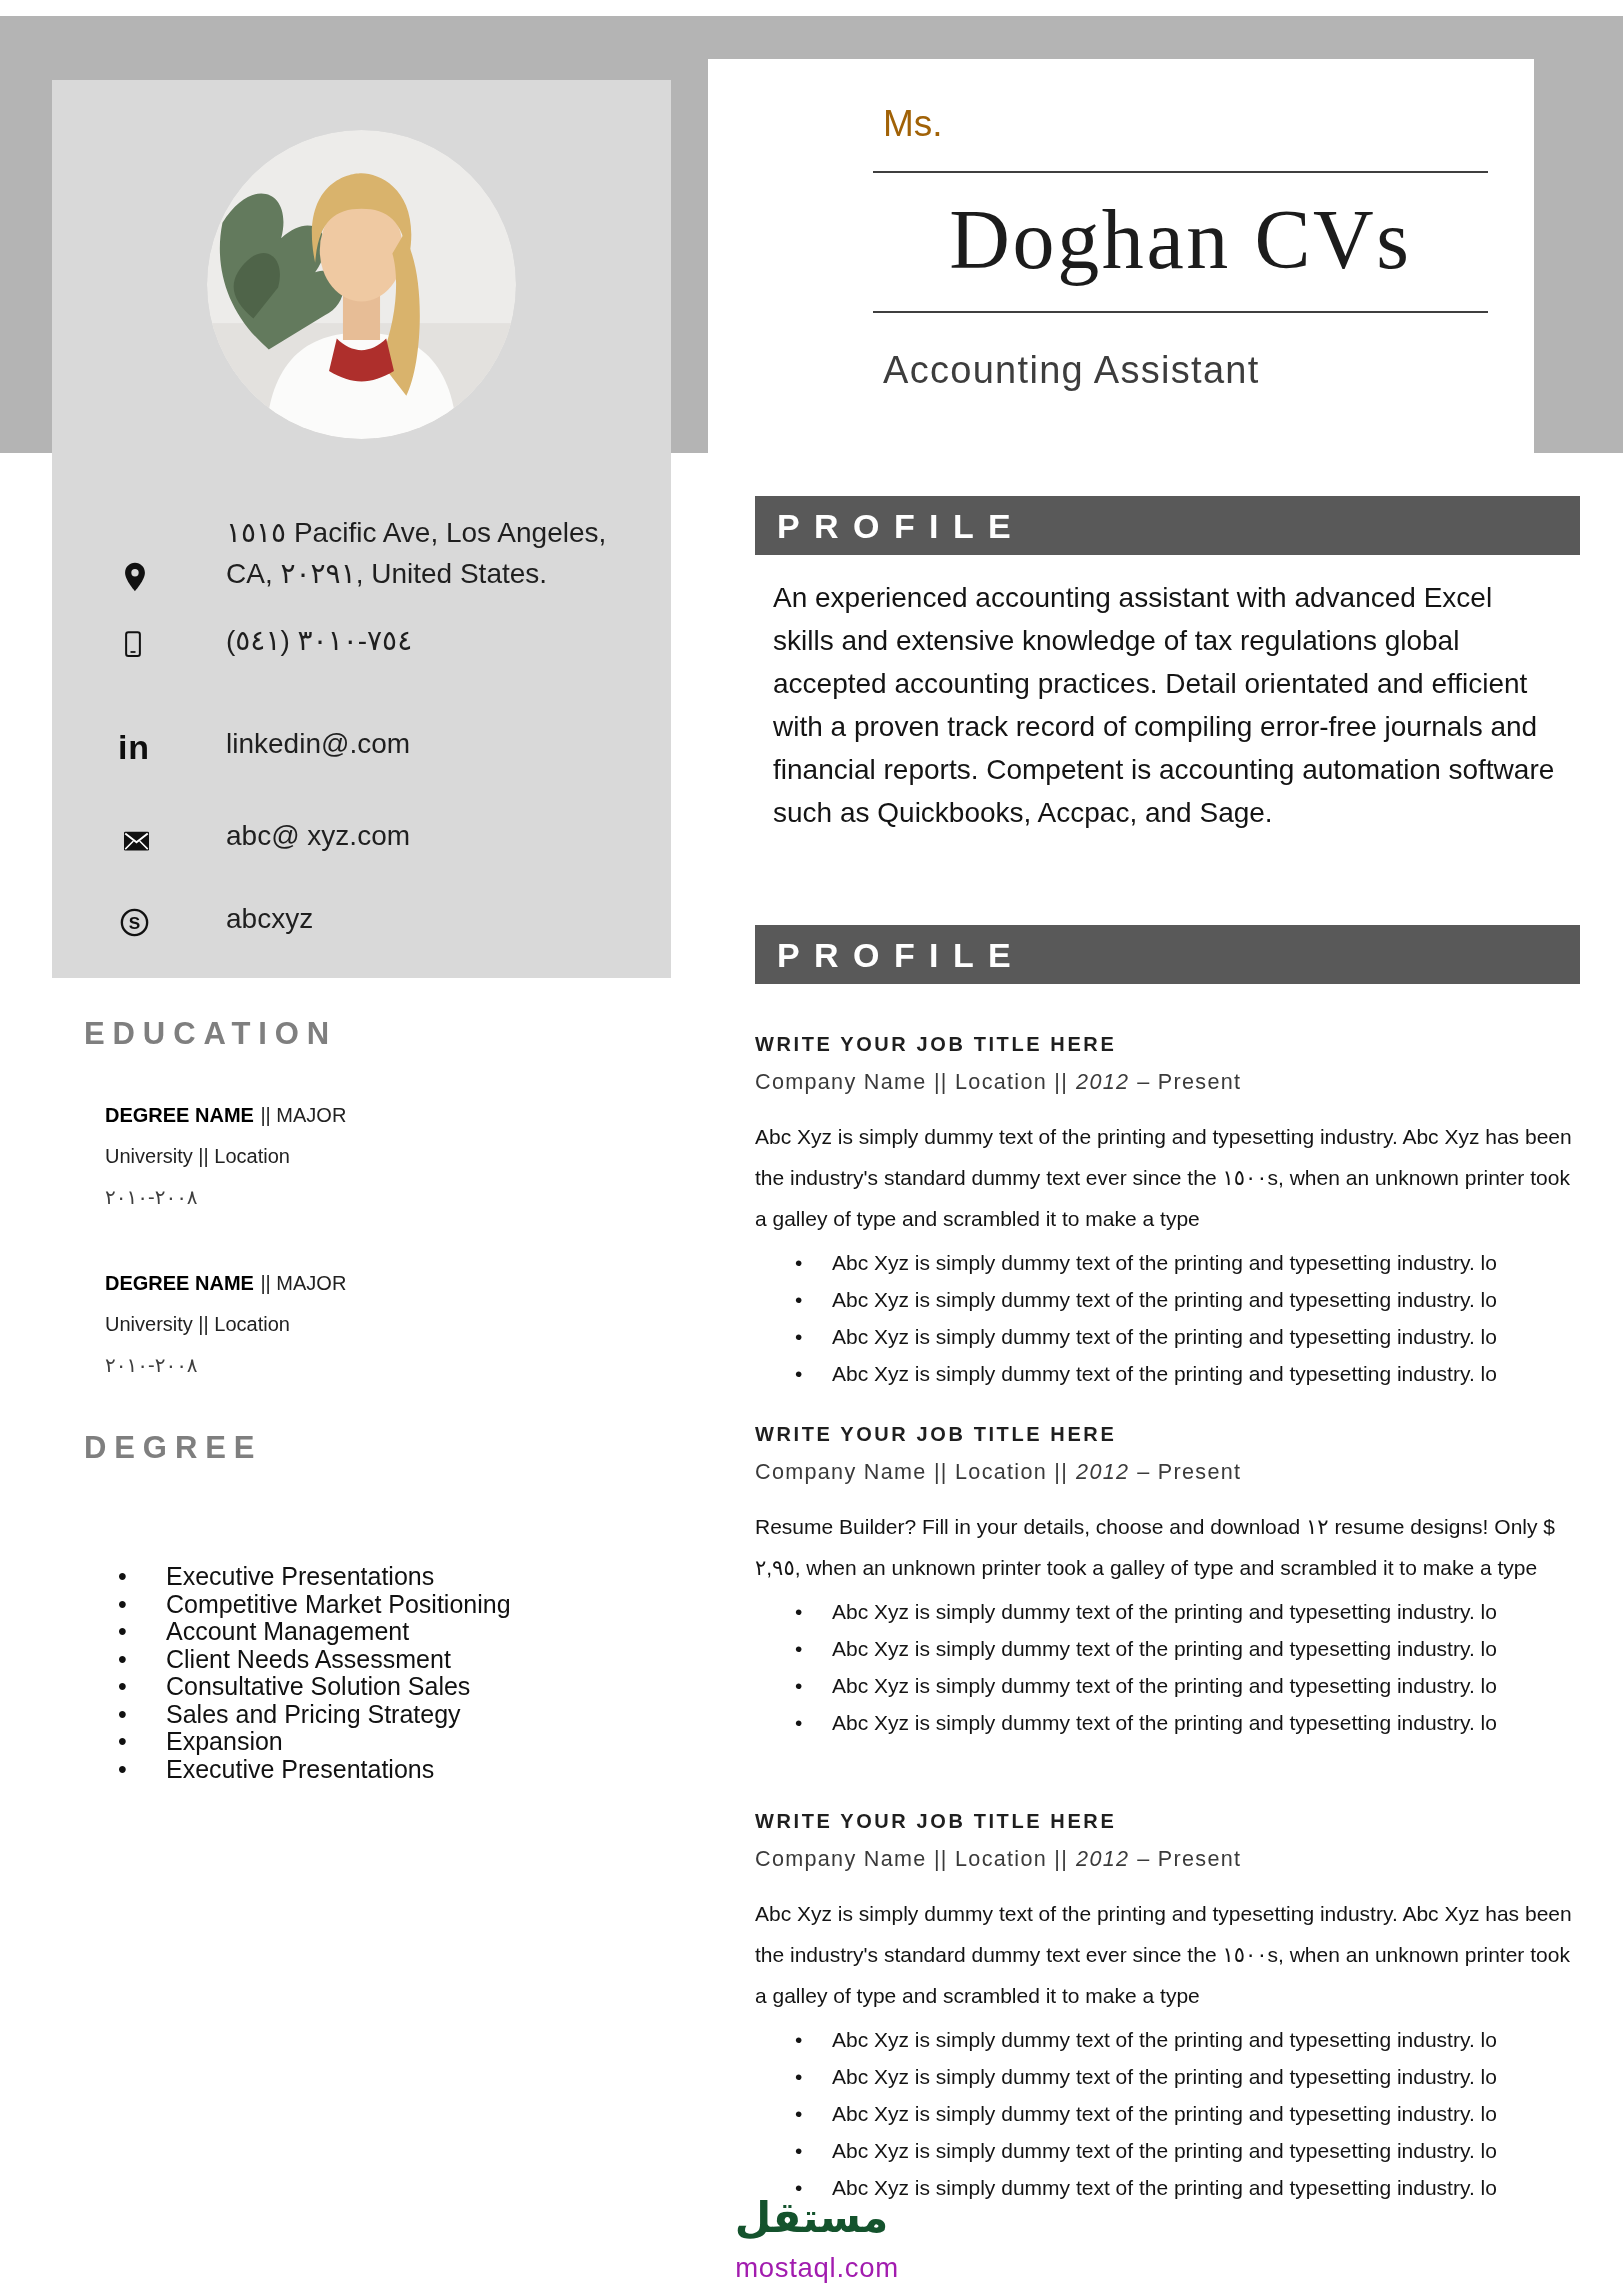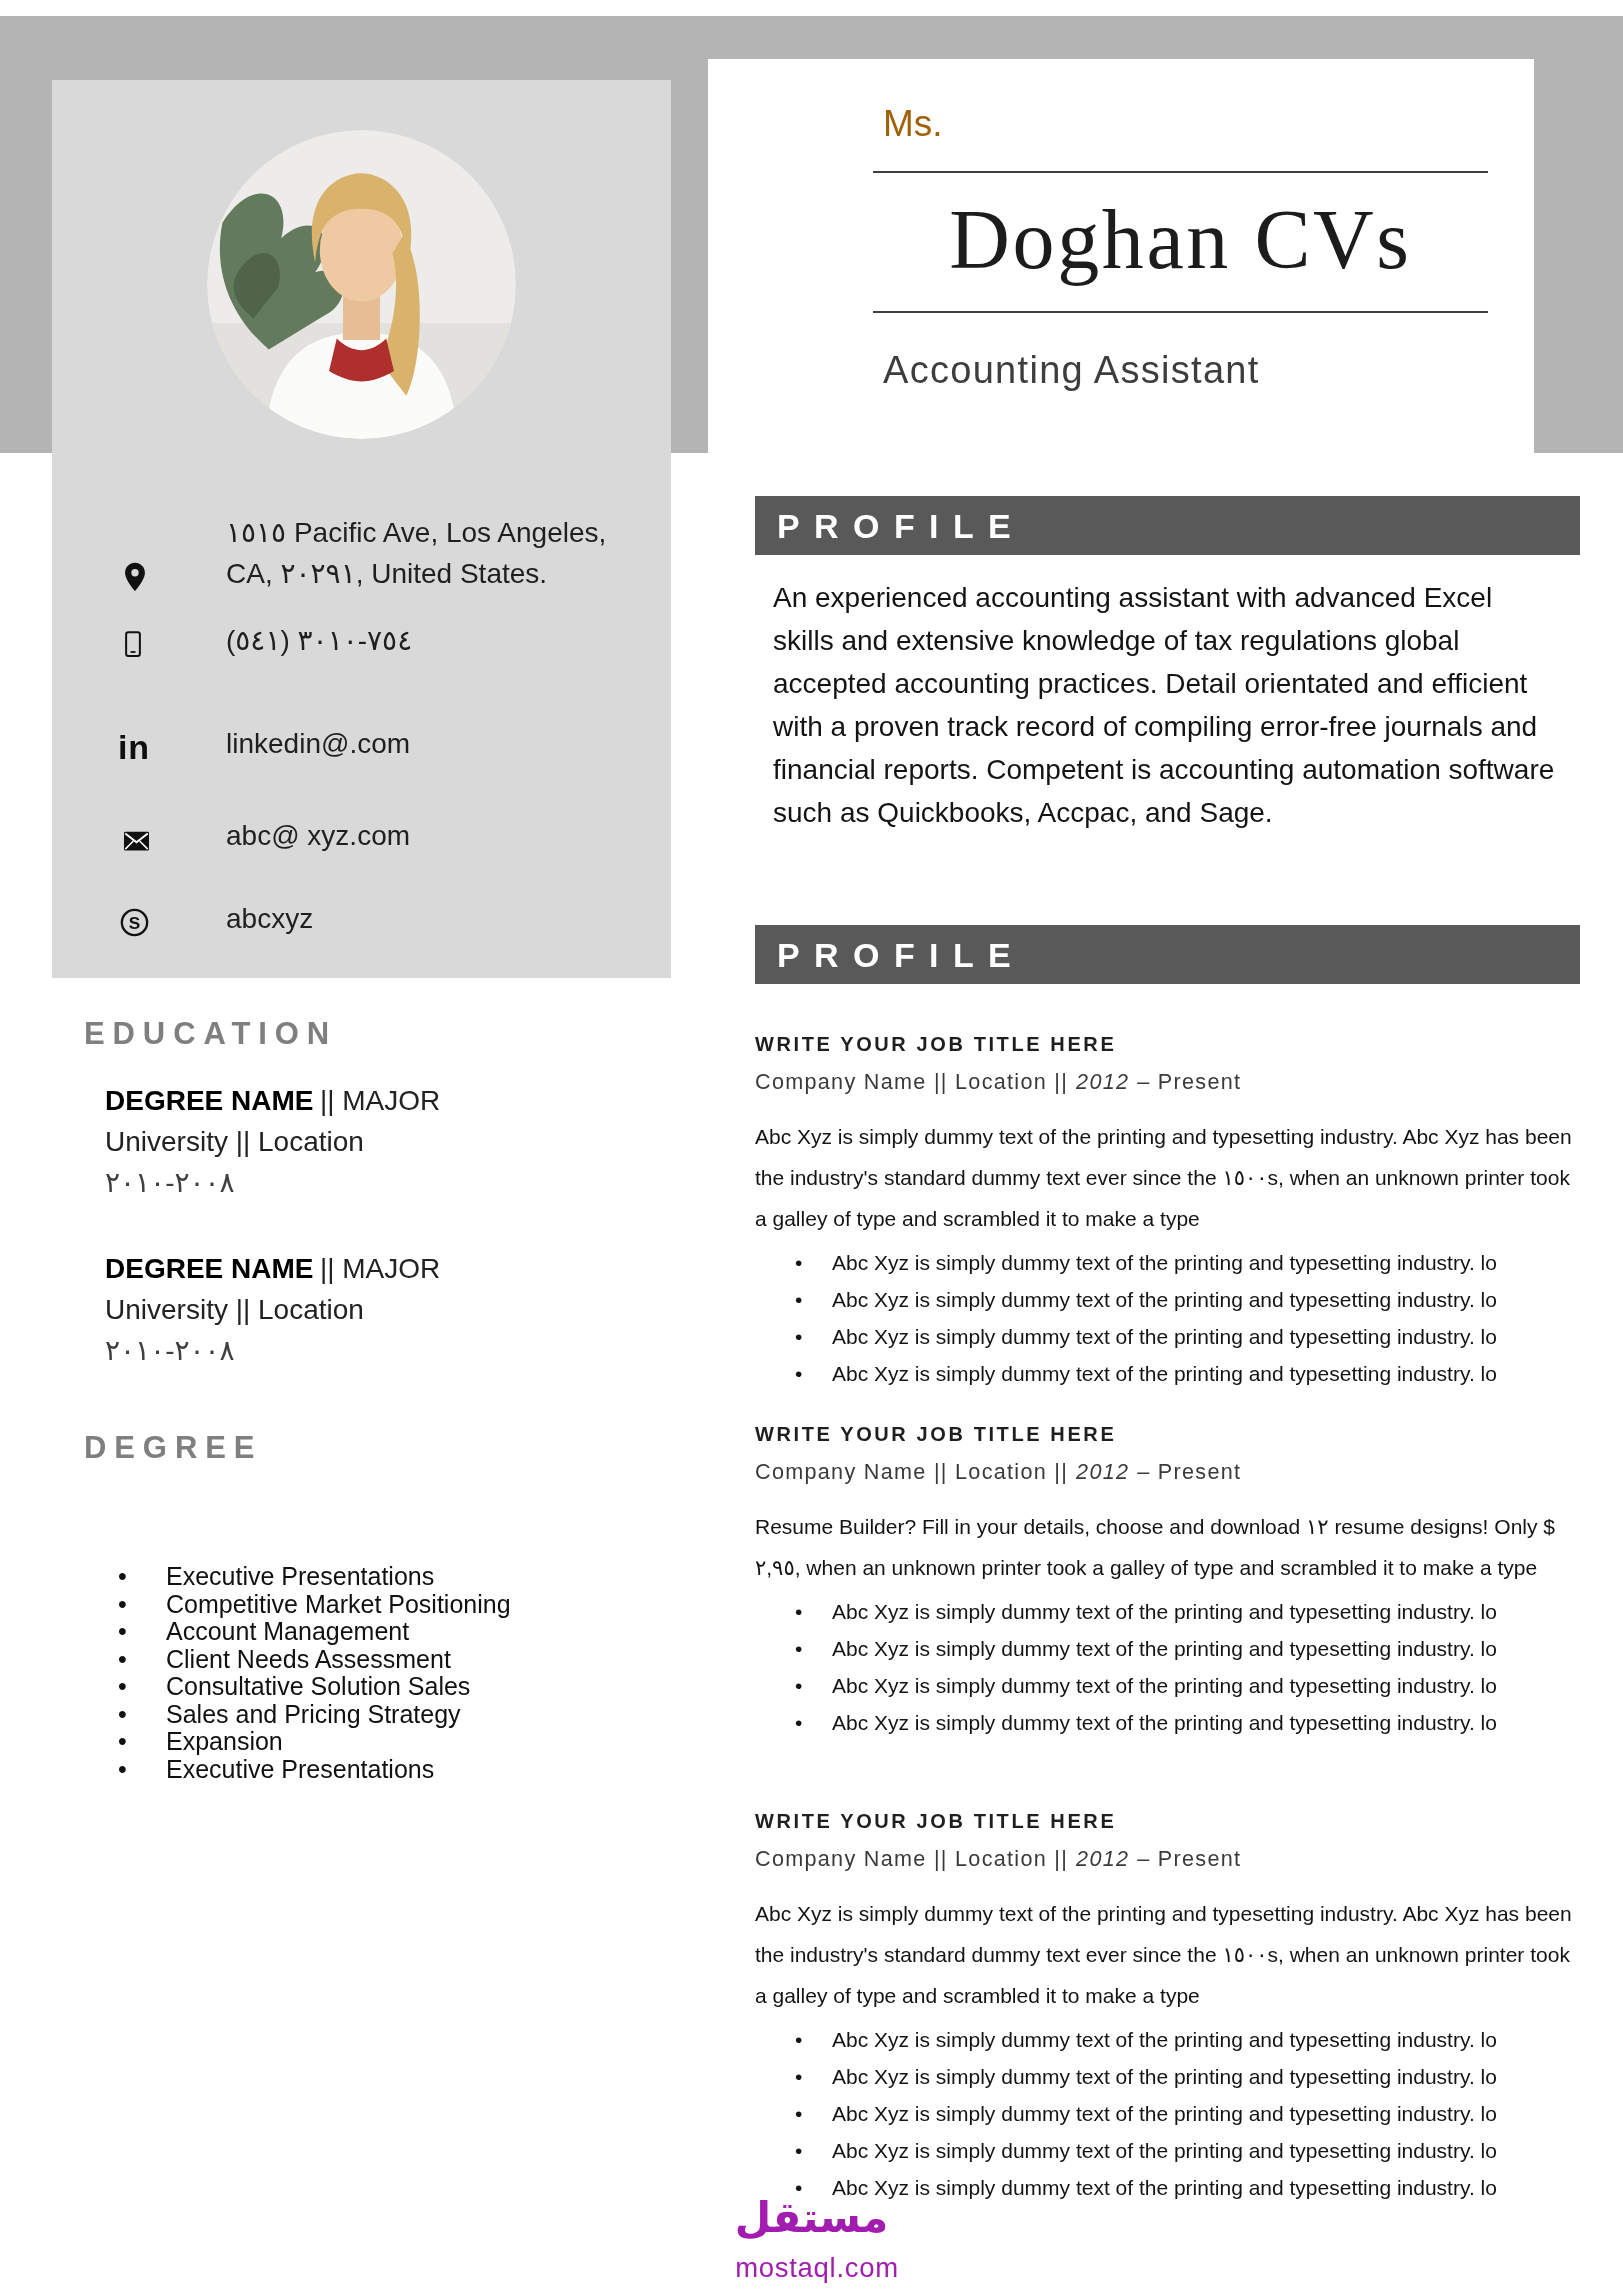--- a/index.html
+++ b/index.html
@@ -38,21 +38,21 @@
   .row-phone   { top:620px; }
   .row-linkedin{ top:723px; }
   .row-email   { top:815px; }
   .row-skype   { top:898px; }
 
   
   .side-heading { position:absolute; left:84px; font-size:31px; font-weight:bold; letter-spacing:7.9px; color:#7f7f7f; }
   .heading-education { top:1016px; }
   .heading-skills { top:1430px; }
 
-  .edu-entry { position:absolute; left:105px; width:543px; font-size:28px; line-height:41px; color:#222; }
+  .edu-entry { position:absolute; left:105px; width:543px; font-size:20px; line-height:41px; color:#222;margin-top:15px; }
   .edu-entry-1 { top:1080px; }
   .edu-entry-2 { top:1248px; }
   .edu-degree { font-weight:bold; color:#000; }
   .edu-major { margin-left:6.5px; color:#222; }
   .edu-years { color:#3f3f3f; }
 
   .skills-list { position:absolute; left:118px; top:1563px; width:550px; display:flex; flex-direction:column; }
   .skill-item { display:flex; font-size:25px; line-height:27.5px; color:#111; }
   .skill-item::before { content:"•"; flex:0 0 48px; }
 
@@ -75,21 +75,21 @@
   .job-company { margin-top:13px; font-size:21.6px; letter-spacing:1.3px; color:#3a3a3a; }
   .job-company .seg { margin-right:7.9px; }
   .job-company .yr { font-style:italic; }
   .job-desc { margin-top:21px; font-size:21px; line-height:41px; color:#141414; }
   .job-bullets { margin-top:5.2px; padding-left:40px; }
   .bullet { display:flex; font-size:21px; line-height:37px; color:#141414; }
   .bullet::before { content:"•"; flex:0 0 37px; }
 
   
   .wm { position:absolute; left:0; width:1623px; text-align:center; }
-  .wm-ar { top:2193px; font-size:42px; font-weight:bold; color:#a21caf; font-family:"DejaVu Sans",sans-serif; }
+  .wm-ar { top:2193px; font-size:42px; font-weight:bold; color:#14532d; font-family:"DejaVu Sans",sans-serif; }
   .wm-en { top:2252px; font-size:27.5px; color:#a21caf; letter-spacing:0.7px;padding-left:11px; }
 
   svg { display:block; }
 </style>
 </head>
 <body>
 
 <div class="top-band"></div>
 <div class="name-card"></div>
 <div class="honorific">Ms.</div>

